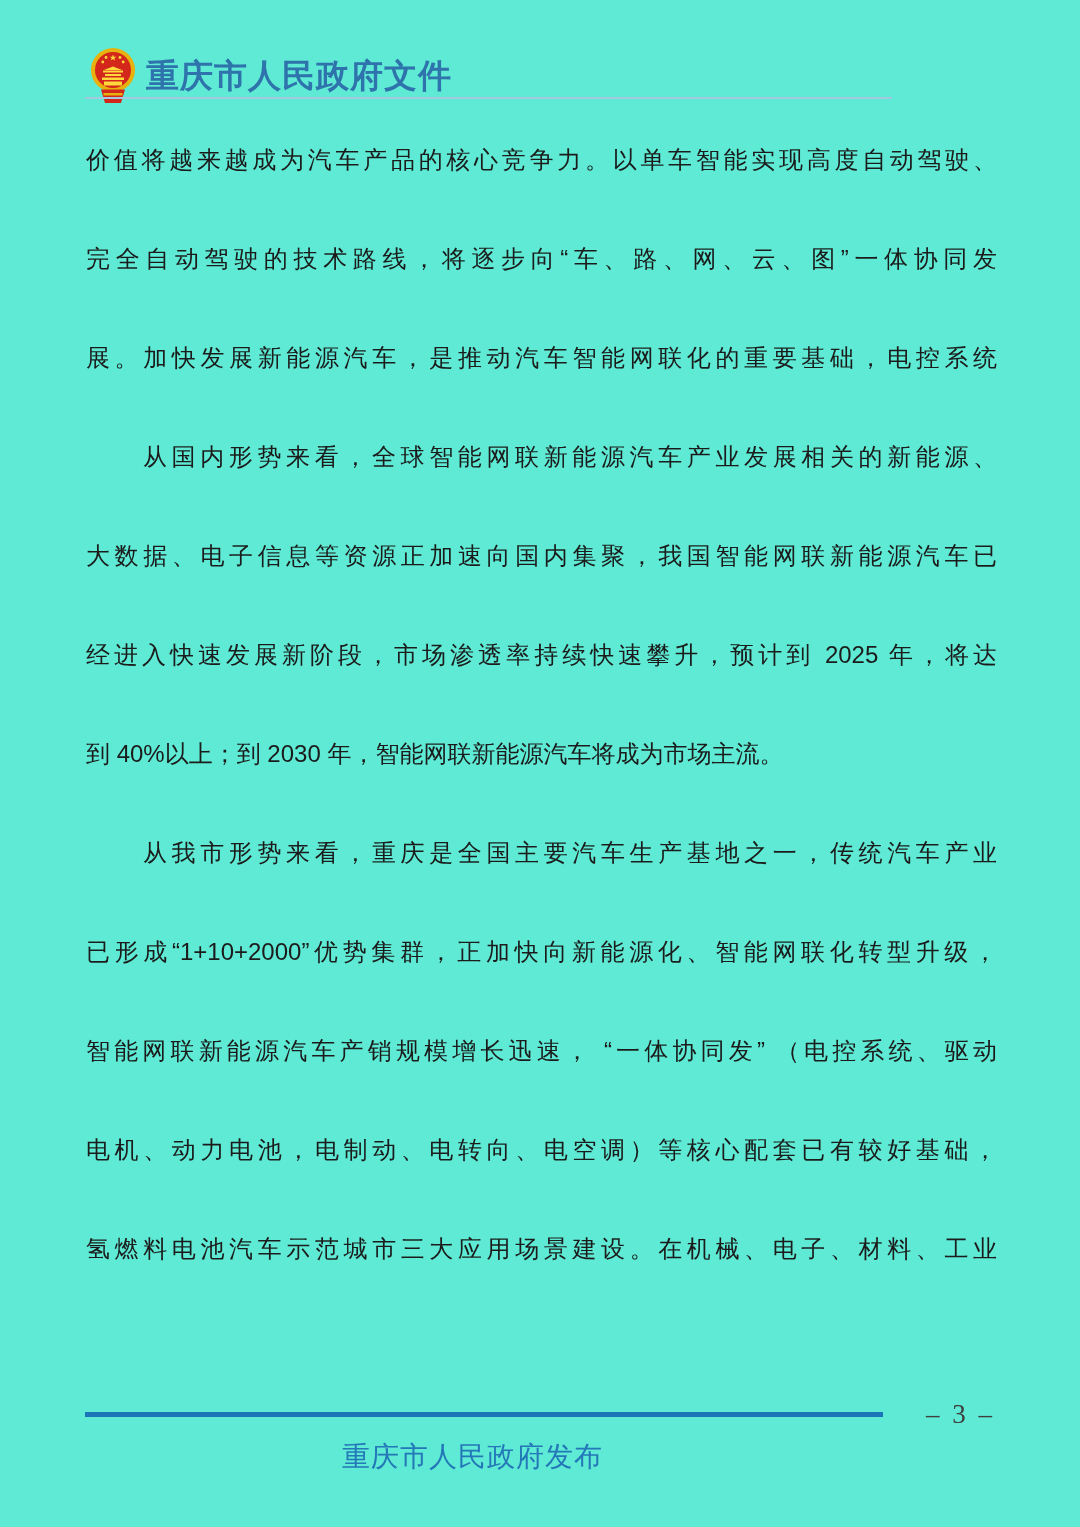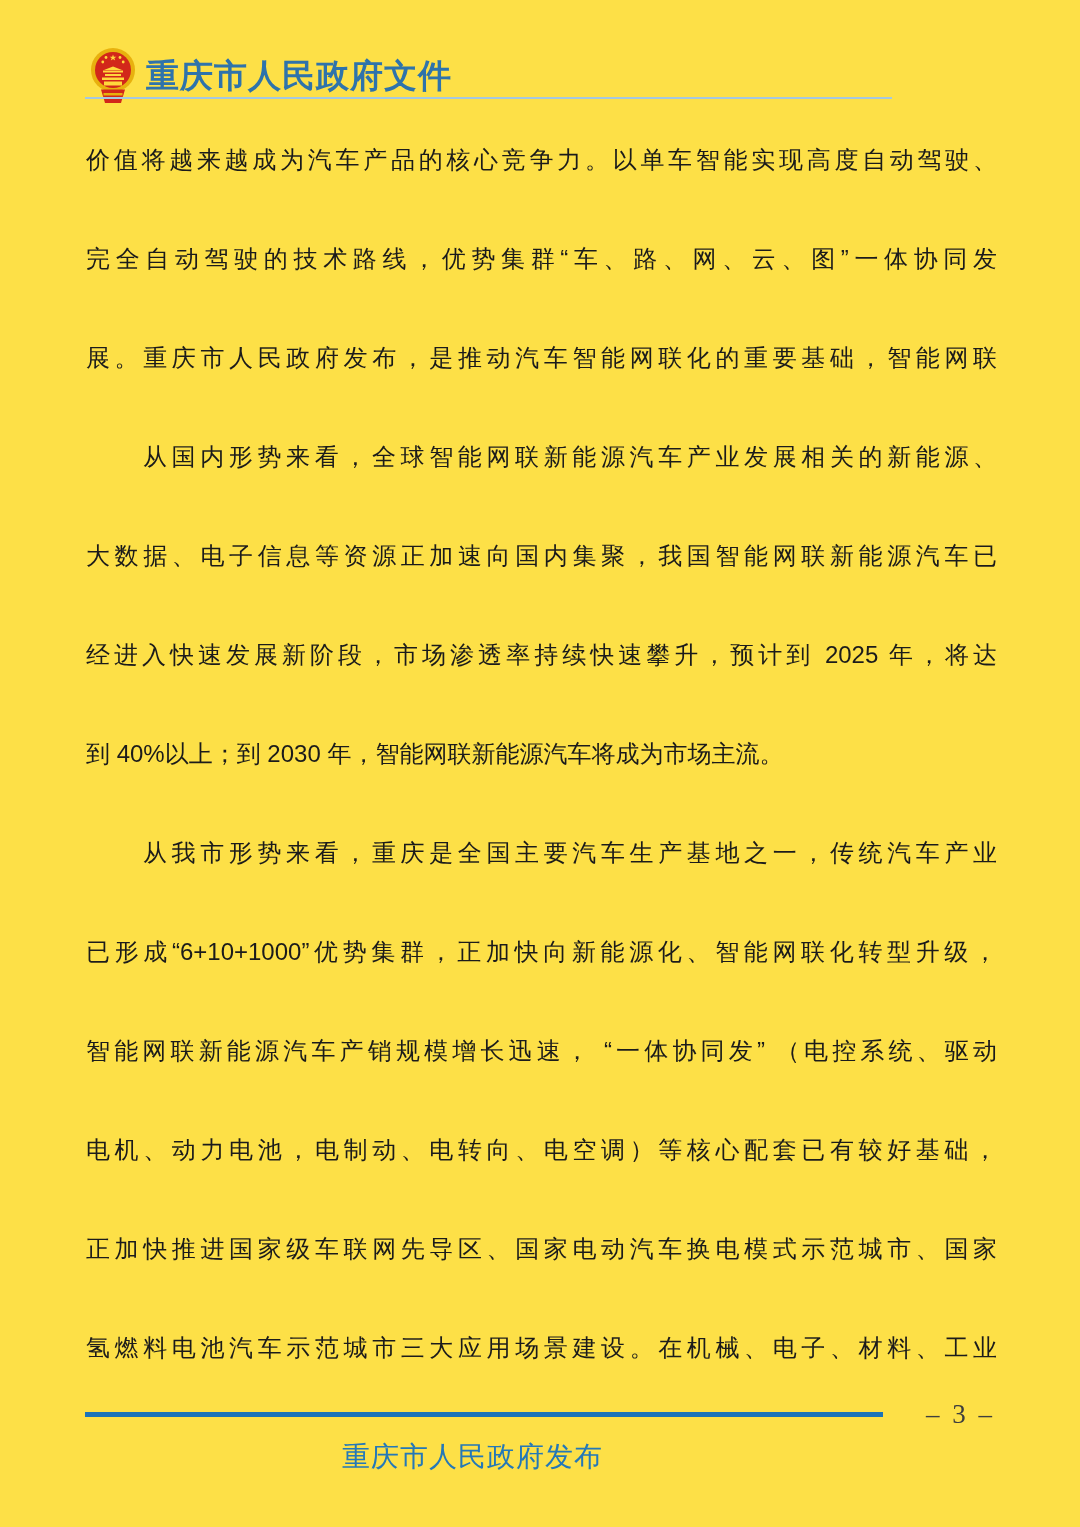--- a/index.html
+++ b/index.html
@@ -1,20 +1,20 @@
 <!DOCTYPE html>
 <html><head>
 <meta charset="utf-8">
 <style>
   html, body { margin: 0; padding: 0; background: #ffffff; }
   .page {
     position: relative;
     width: 1080px;
     height: 1527px;
-    background: #fde047;
+    background: #5eead4;
     overflow: hidden;
     font-family: "Liberation Sans", sans-serif;
   }
 
   
   .emblem {
     position: absolute;
     left: 88px; top: 46px;
     width: 50px; height: 58px;
   }
@@ -104,31 +104,30 @@
       <rect x="16" y="35.5" width="18" height="4" fill="#ffd83c"></rect>
       <path d="M13 43.5 L37 43.5 L33 57 L17 57 Z" fill="#d2271a"></path>
       <rect x="15.5" y="47" width="19" height="2.5" fill="#e8b10e"></rect>
     </svg>
   </div>
   <div class="doc-title">重庆市人民政府文件</div>
   <div class="header-rule"></div>
 
   <div class="body-text">
     <div class="bline">价值将越来越成为汽车产品的核心竞争力。以单车智能实现高度自动驾驶、</div>
-    <div class="bline">完全自动驾驶的技术路线，优势集群“车、路、网、云、图”一体协同发</div>
-    <div class="bline">展。重庆市人民政府发布，是推动汽车智能网联化的重要基础，智能网联</div>
+    <div class="bline">完全自动驾驶的技术路线，将逐步向“车、路、网、云、图”一体协同发</div>
+    <div class="bline">展。加快发展新能源汽车，是推动汽车智能网联化的重要基础，电控系统</div>
     <div class="bline indent">从国内形势来看，全球智能网联新能源汽车产业发展相关的新能源、</div>
     <div class="bline">大数据、电子信息等资源正加速向国内集聚，我国智能网联新能源汽车已</div>
     <div class="bline">经进入快速发展新阶段，市场渗透率持续快速攀升，预计到 2025 年，将达</div>
     <div class="bline end">到 40%以上；到 2030 年，智能网联新能源汽车将成为市场主流。</div>
     <div class="bline indent">从我市形势来看，重庆是全国主要汽车生产基地之一，传统汽车产业</div>
-    <div class="bline">已形成“6+10+1000”优势集群，正加快向新能源化、智能网联化转型升级，</div>
+    <div class="bline">已形成“1+10+2000”优势集群，正加快向新能源化、智能网联化转型升级，</div>
     <div class="bline">智能网联新能源汽车产销规模增长迅速， “一体协同发” （电控系统、驱动</div>
     <div class="bline">电机、动力电池，电制动、电转向、电空调）等核心配套已有较好基础，</div>
-    <div class="bline">正加快推进国家级车联网先导区、国家电动汽车换电模式示范城市、国家</div>
     <div class="bline">氢燃料电池汽车示范城市三大应用场景建设。在机械、电子、材料、工业</div>
   </div>
 
   <div class="footer-rule"></div>
   <div class="page-number">– 3 –</div>
   <div class="publisher">重庆市人民政府发布</div>
 
 </div>
 
 </body></html>

